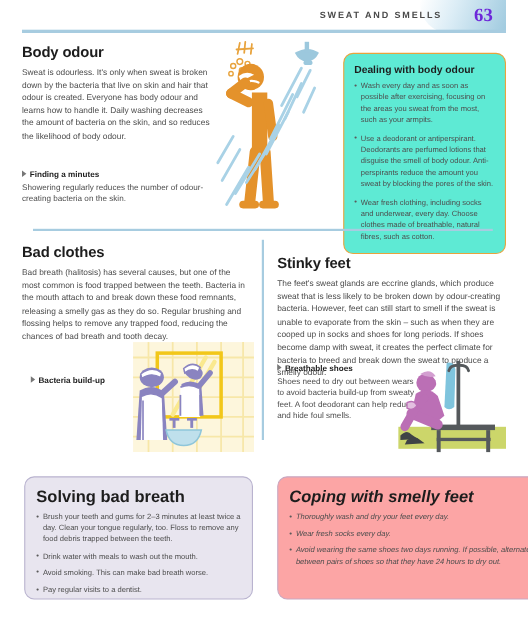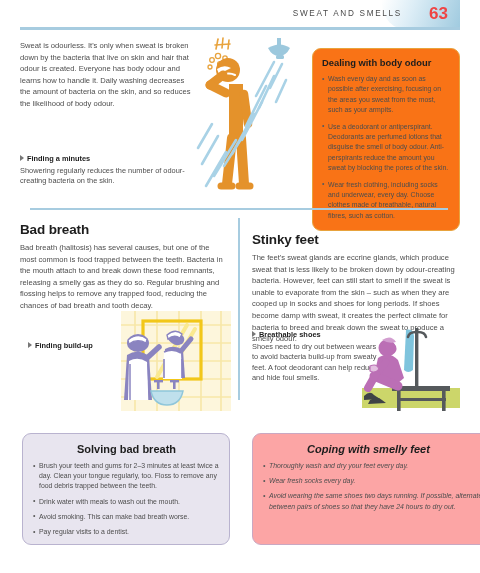--- a/index.html
+++ b/index.html
@@ -38,32 +38,33 @@
     background: linear-gradient(110deg, #ffffff 0%, #dcedf6 38%, #9fcadf 100%);
     border-radius: 0 0 0 26px;
   }
   .header-title {
     position: absolute;
     right: 58px;
     top: 5px;
     font-size: 8.2px;
     letter-spacing: 1.7px;
     color: #4a4a4a;
-    font-weight: 400;
+    font-weight: 700;
     white-space: nowrap;
     text-align: right;
   }
   .page-number {
     position: absolute;
     right: 12px;
     top: 0px;
     font-size: 17px;
     font-weight: bold;
-    color: #ef4444;
+    color: #6d28d9;
     letter-spacing: 0;
+    font-family: Liberation Serif, serif;
   }
   .header-rule {
     position: absolute;
     left: 20px;
     top: 27px;
     width: 440px;
     height: 2.5px;
     background: #a7cce0;
   }
 
@@ -121,21 +122,21 @@
     left: 196px; top: 36px;
     width: 112px; height: 162px;
   }
 
   
   .box-orange {
     position: absolute;
     left: 312px; top: 48px;
     width: 148px;
     box-sizing: border-box;
-    background: #f97316;
+    background: #5eead4;
     border: 1.4px solid #e8a33d;
     border-radius: 9px;
     padding: 8px 9px 9px 9px;
   }
   .box-title {
     margin: 0 0 6px 0;
     font-size: 9.4px;
     font-weight: bold;
     color: #1d1d1d;
   }
@@ -233,43 +234,43 @@
     width: 248px;
     height: 112px;
     box-sizing: border-box;
     background: #fca5a5;
     border: 1.1px solid #c9a8c2;
     border-radius: 9px;
     padding: 9px 10px;
     font-style: italic;
   }
   .box-lilac .box-title, .box-pink .box-title {
-    font-size: 11px;
+    font-size: 15px;
     margin-bottom: 6px;
-    margin-left: 44px;
   }
   .box-lilac ul.box-list li, .box-pink ul.box-list li {
     font-size: 6.9px;
     line-height: 10.2px;
     margin-bottom: 5px;
   }
 </style>
 </head>
 <body>
 
 <div class="page">
 
   <div class="header">
     <div class="header-tab"></div>
     <div class="header-title">SWEAT AND SMELLS</div>
     <div class="page-number">63</div>
   </div>
   <div class="header-rule"></div>
 
   <div class="sec-body-odour">
+    <h2 class="sec-title">Body odour</h2>
     <p class="body-text">Sweat is odourless. It's only when sweat is broken down by the bacteria that live on skin and hair that odour is created. Everyone has body odour and learns how to handle it. Daily washing decreases the amount of bacteria on the skin, and so reduces the likelihood of body odour.</p>
   </div>
 
   <div class="caption cap-finding-routine">
     <span class="caption-head"><span class="tri"></span><span>Finding a minutes</span></span>
     <span>Showering regularly reduces the number of odour-creating bacteria on the skin.</span>
   </div>
 
   <svg class="illus-shower" viewBox="0 0 112 162">
 
@@ -335,21 +336,21 @@
       <li>Wash every day and as soon as possible after exercising, focusing on the areas you sweat from the most, such as your armpits.</li>
       <li>Use a deodorant or antiperspirant. Deodorants are perfumed lotions that disguise the smell of body odour. Anti-perspirants reduce the amount you sweat by blocking the pores of the skin.</li>
       <li>Wear fresh clothing, including socks and underwear, every day. Choose clothes made of breathable, natural fibres, such as cotton.</li>
     </ul>
   </div>
 
   <div class="rule-h"></div>
   <div class="rule-v"></div>
 
   <div class="sec-bad-breath">
-    <h2 class="sec-title">Bad breath</h2>
+    <h2 class="sec-title">Bad clothes</h2>
     <p class="body-text">Bad breath (halitosis) has several causes, but one of the most common is food trapped between the teeth. Bacteria in the mouth attach to and break down these food remnants, releasing a smelly gas as they do so. Regular brushing and flossing helps to remove any trapped food, reducing the chances of bad breath and tooth decay.</p>
   </div>
 
   <div class="sec-stinky-feet">
     <h2 class="sec-title">Stinky feet</h2>
     <p class="body-text">The feet's sweat glands are eccrine glands, which produce sweat that is less likely to be broken down by odour-creating bacteria. However, feet can still start to smell if the sweat is unable to evaporate from the skin – such as when they are cooped up in socks and shoes for long periods. If shoes become damp with sweat, it creates the perfect climate for bacteria to breed and break down the sweat to produce a smelly odour.</p>
   </div>
 
   <svg class="illus-mirror" viewBox="0 0 110 100">
     <rect x="0" y="0" width="110" height="100" fill="#fdf6dc"></rect>
@@ -404,21 +405,21 @@
       <rect x="36" y="70" width="2.6" height="8"></rect>
         <path d="M33 69 h9 v2.4 h-9 z"></path>
       <rect x="52" y="70" width="2.6" height="8"></rect>
         <path d="M49 69 h9 v2.4 h-9 z"></path>
     </g>
 
     <path d="M30 80 L62 80 q-3 14 -16 14 q-13 0 -16 -14 z" fill="#bfe0ec" stroke="#8fc6da" stroke-width="1.4"></path>
   </svg>
 
   <div class="caption cap-bacteria">
-    <span class="caption-head"><span class="tri"></span><span>Finding build-up</span></span>
+    <span class="caption-head"><span class="tri"></span><span>Bacteria build-up</span></span>
   </div>
 
   <div class="caption cap-shoes">
     <span class="caption-head"><span class="tri"></span><span>Breathable shoes</span></span>
     <span>Shoes need to dry out between wears to avoid bacteria build-up from sweaty feet. A foot deodorant can help reduce and hide foul smells.</span>
   </div>
 
   <svg class="illus-bench" viewBox="0 0 98 90">
     <rect x="0" y="62" width="98" height="20" fill="#ccd66a"></rect>
 

